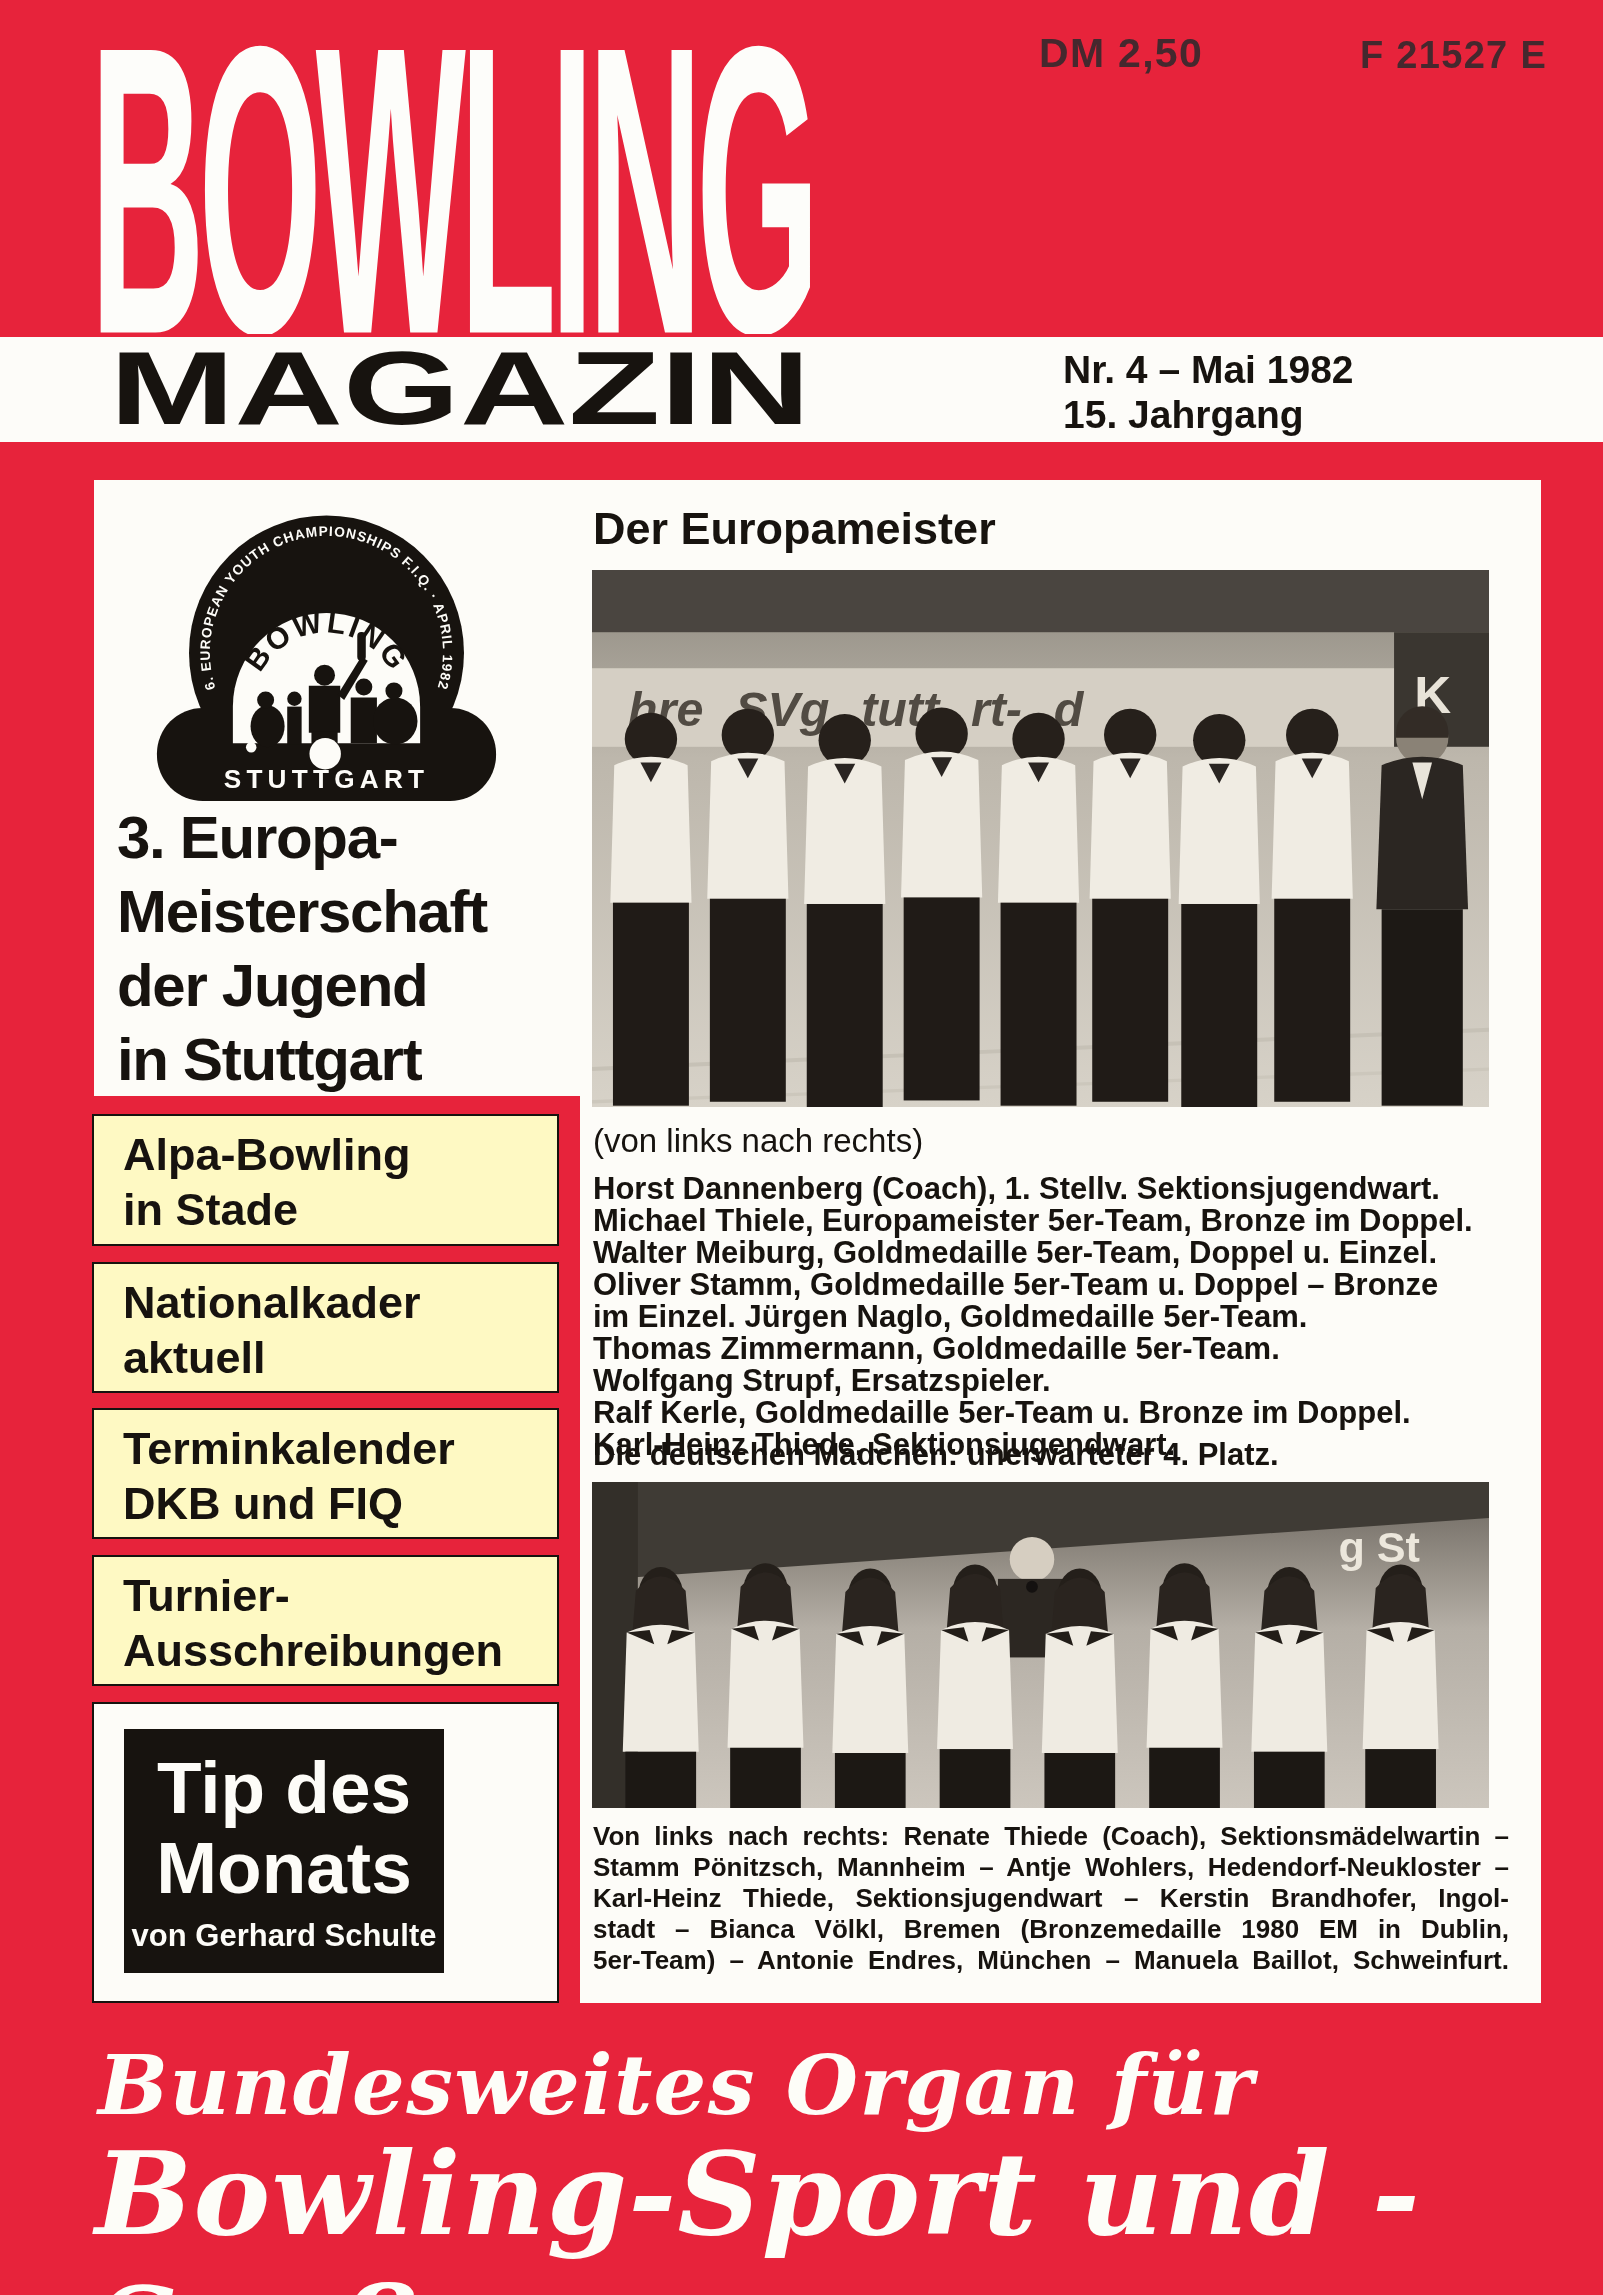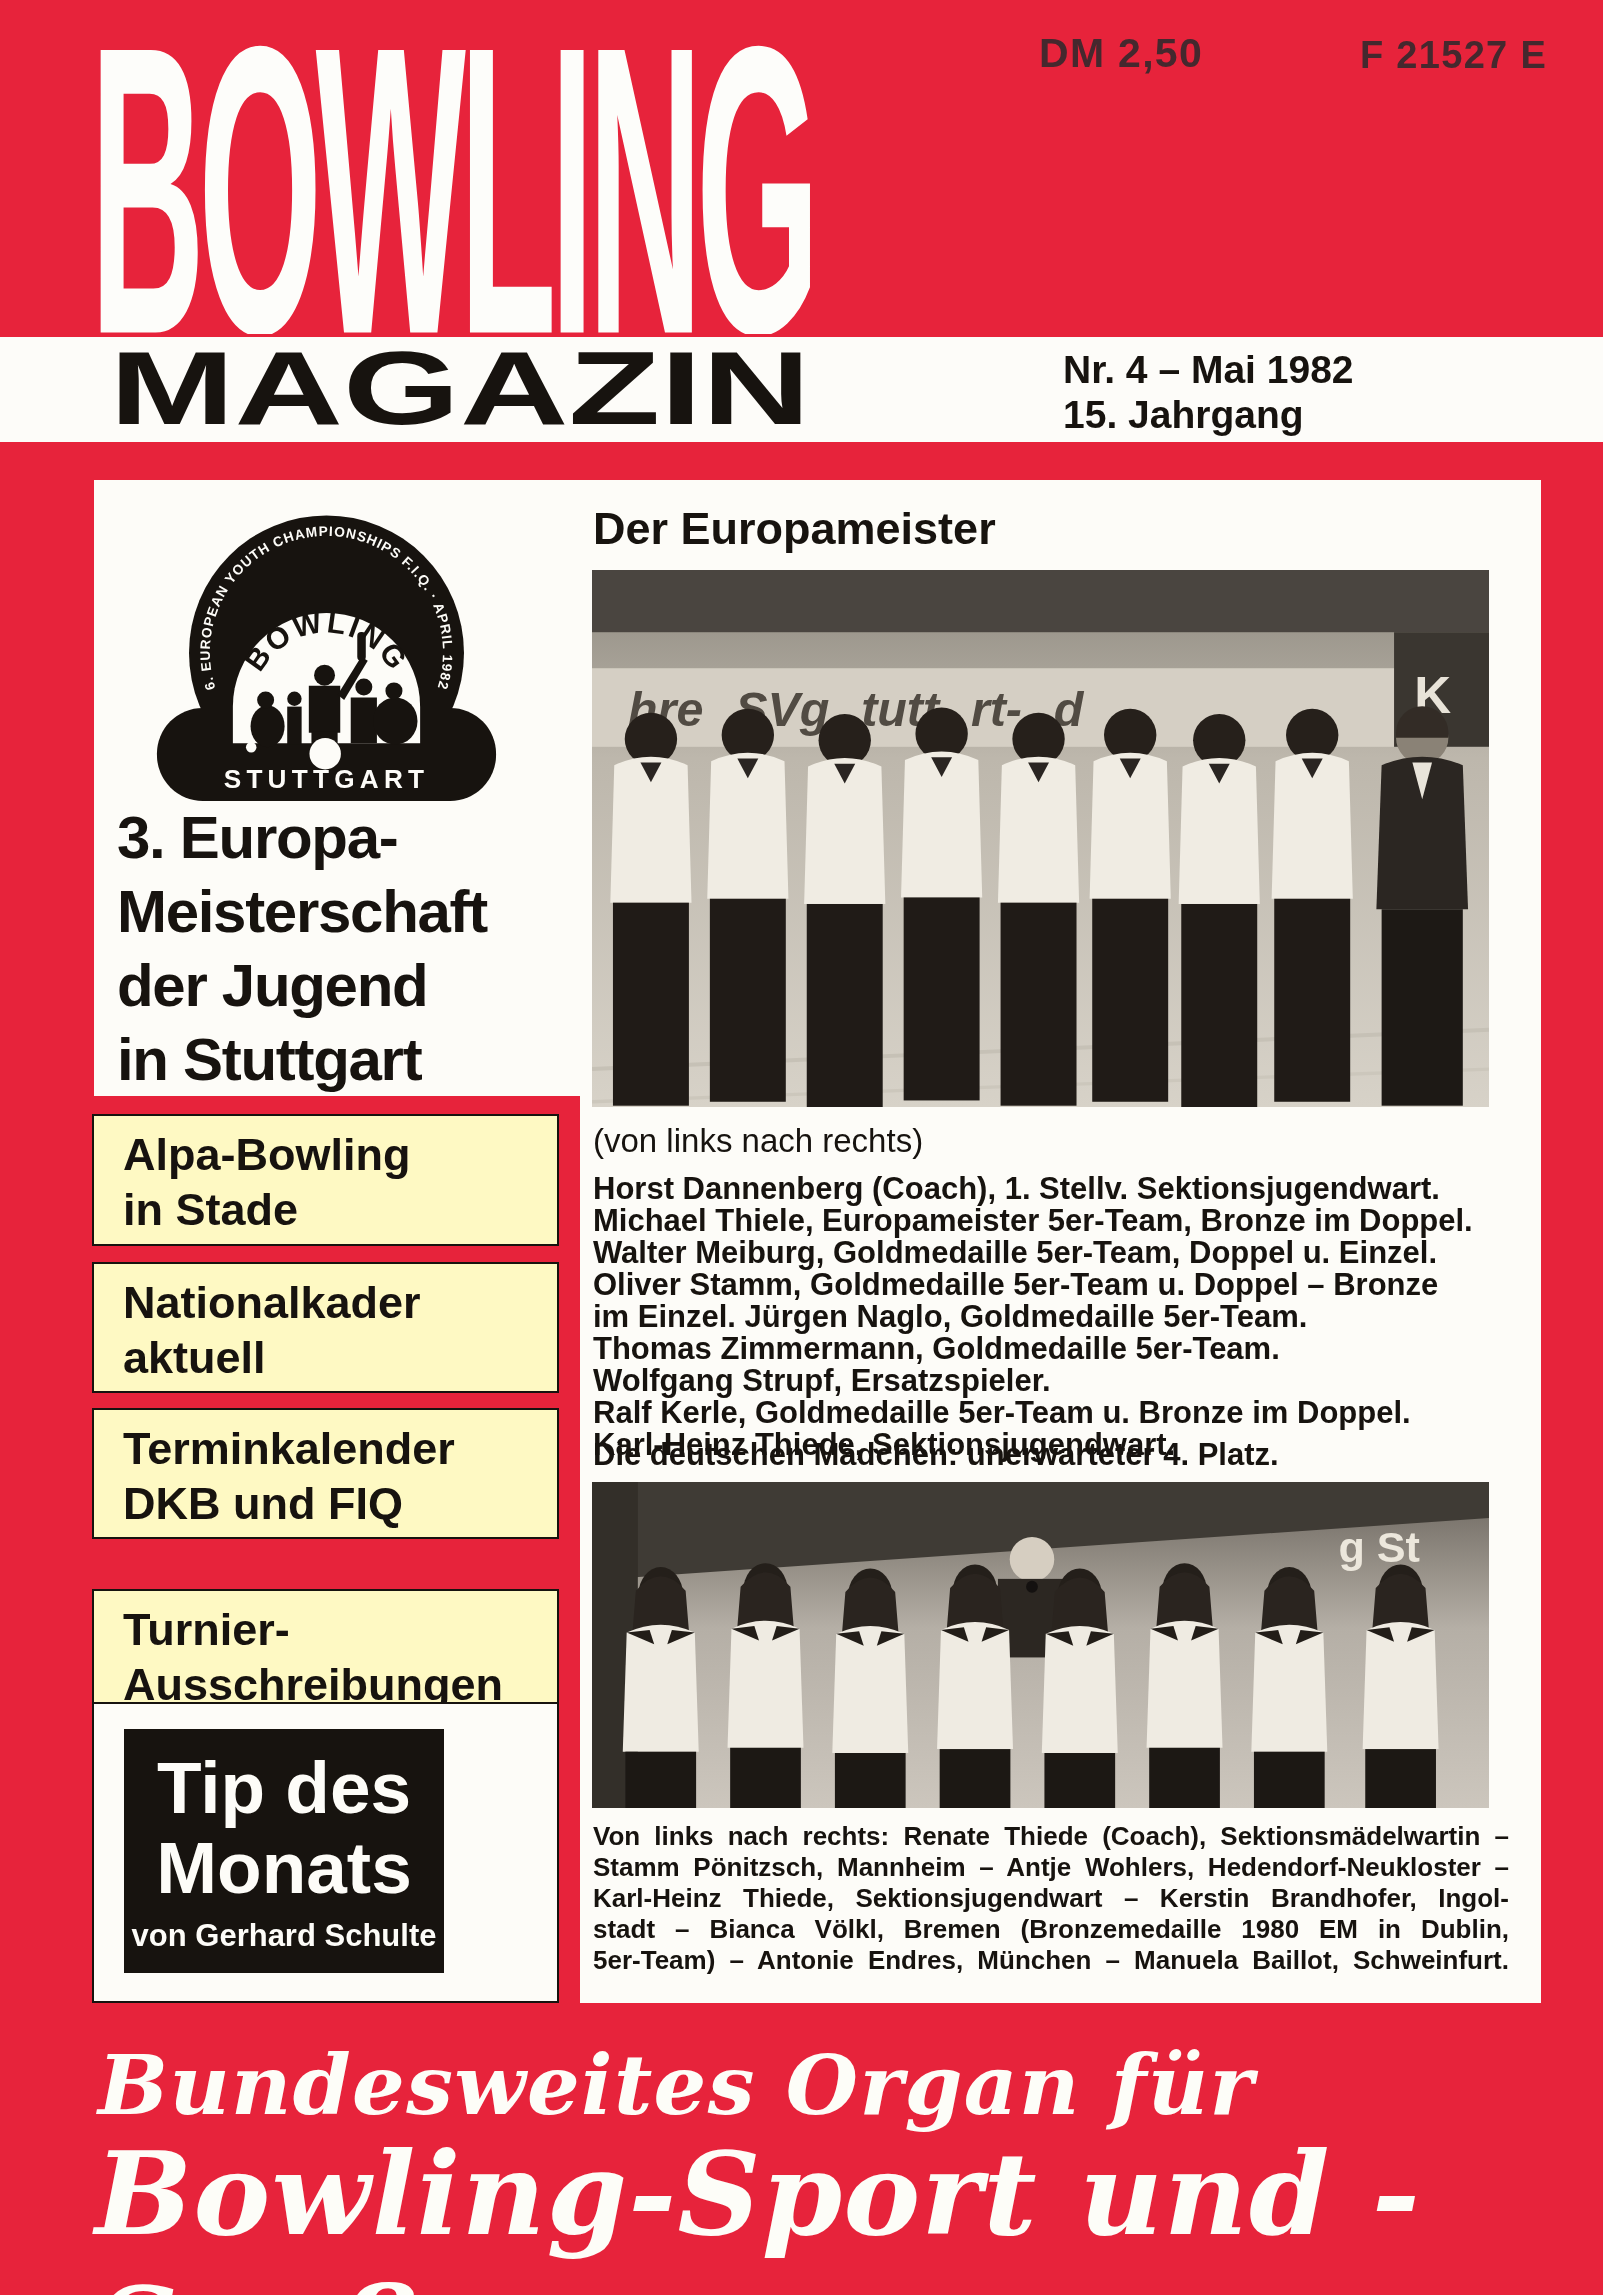--- a/index.html
+++ b/index.html
@@ -107,21 +107,21 @@
     <div>in Stade</div>
   </div>
   <div class="abs sbox" style="top:1262px;height:131px">
     <div>Nationalkader</div>
     <div>aktuell</div>
   </div>
   <div class="abs sbox" style="top:1408px;height:131px">
     <div>Terminkalender</div>
     <div>DKB und FIQ</div>
   </div>
-  <div class="abs sbox" style="top:1589px;height:131px">
+  <div class="abs sbox" style="top:1555px;height:131px">
     <div>Turnier-</div>
     <div>Ausschreibungen</div>
   </div>
 
   <div class="abs" id="tipbox"></div>
   <div class="abs" id="tipblack">
     <div class="tipline">Tip des</div>
     <div class="tipline">Monats</div>
     <div id="tipby">von Gerhard Schulte</div>
   </div>

